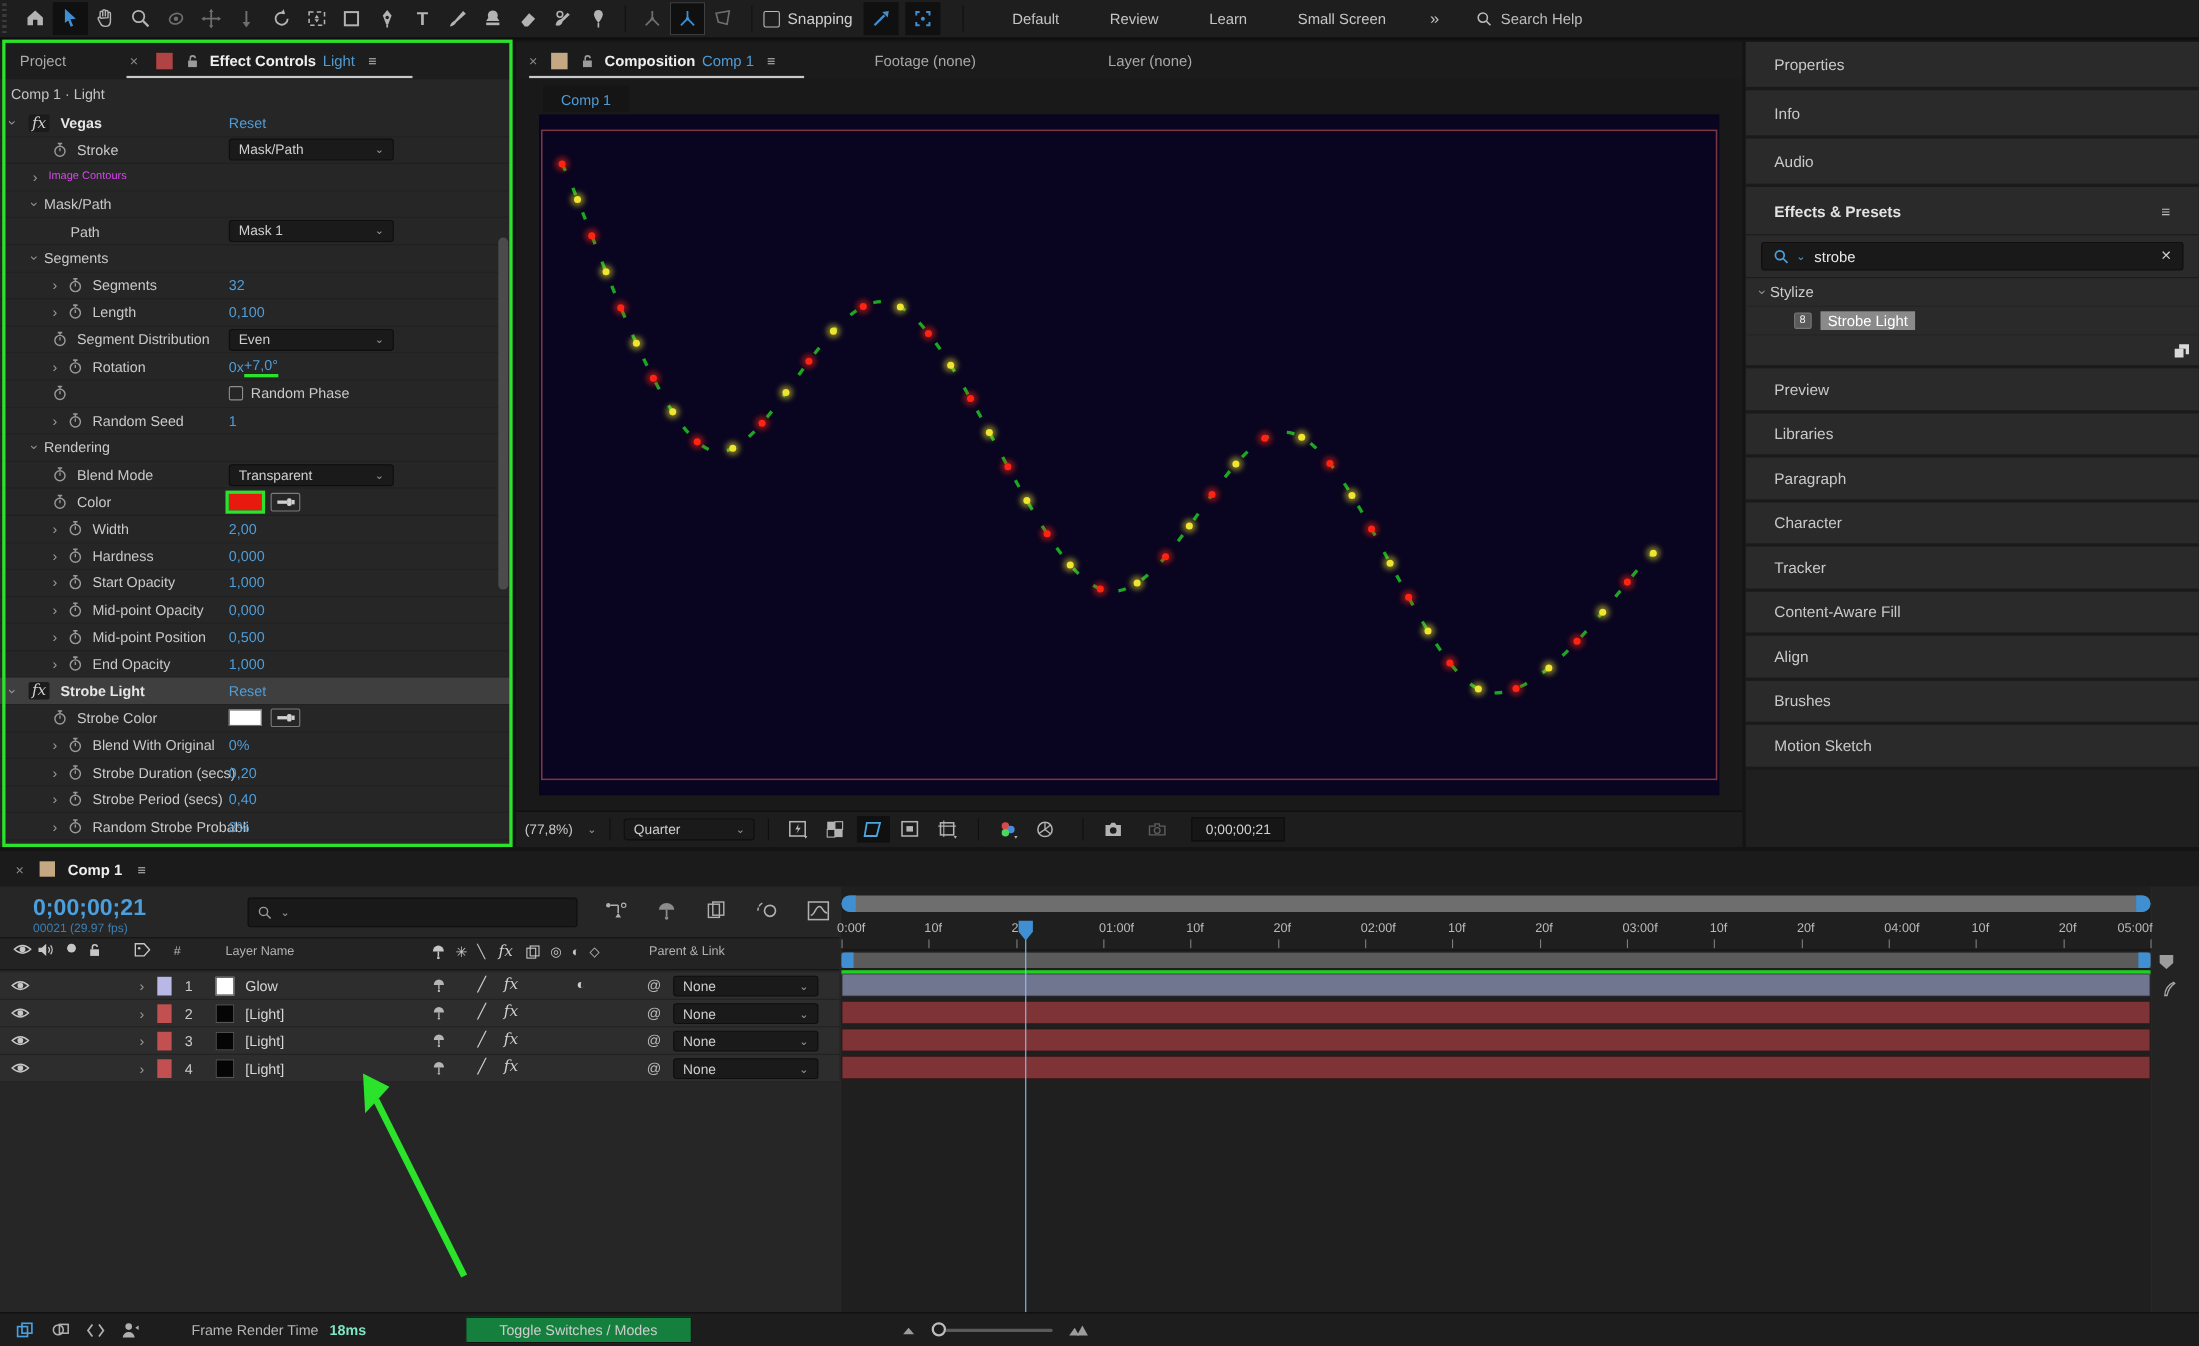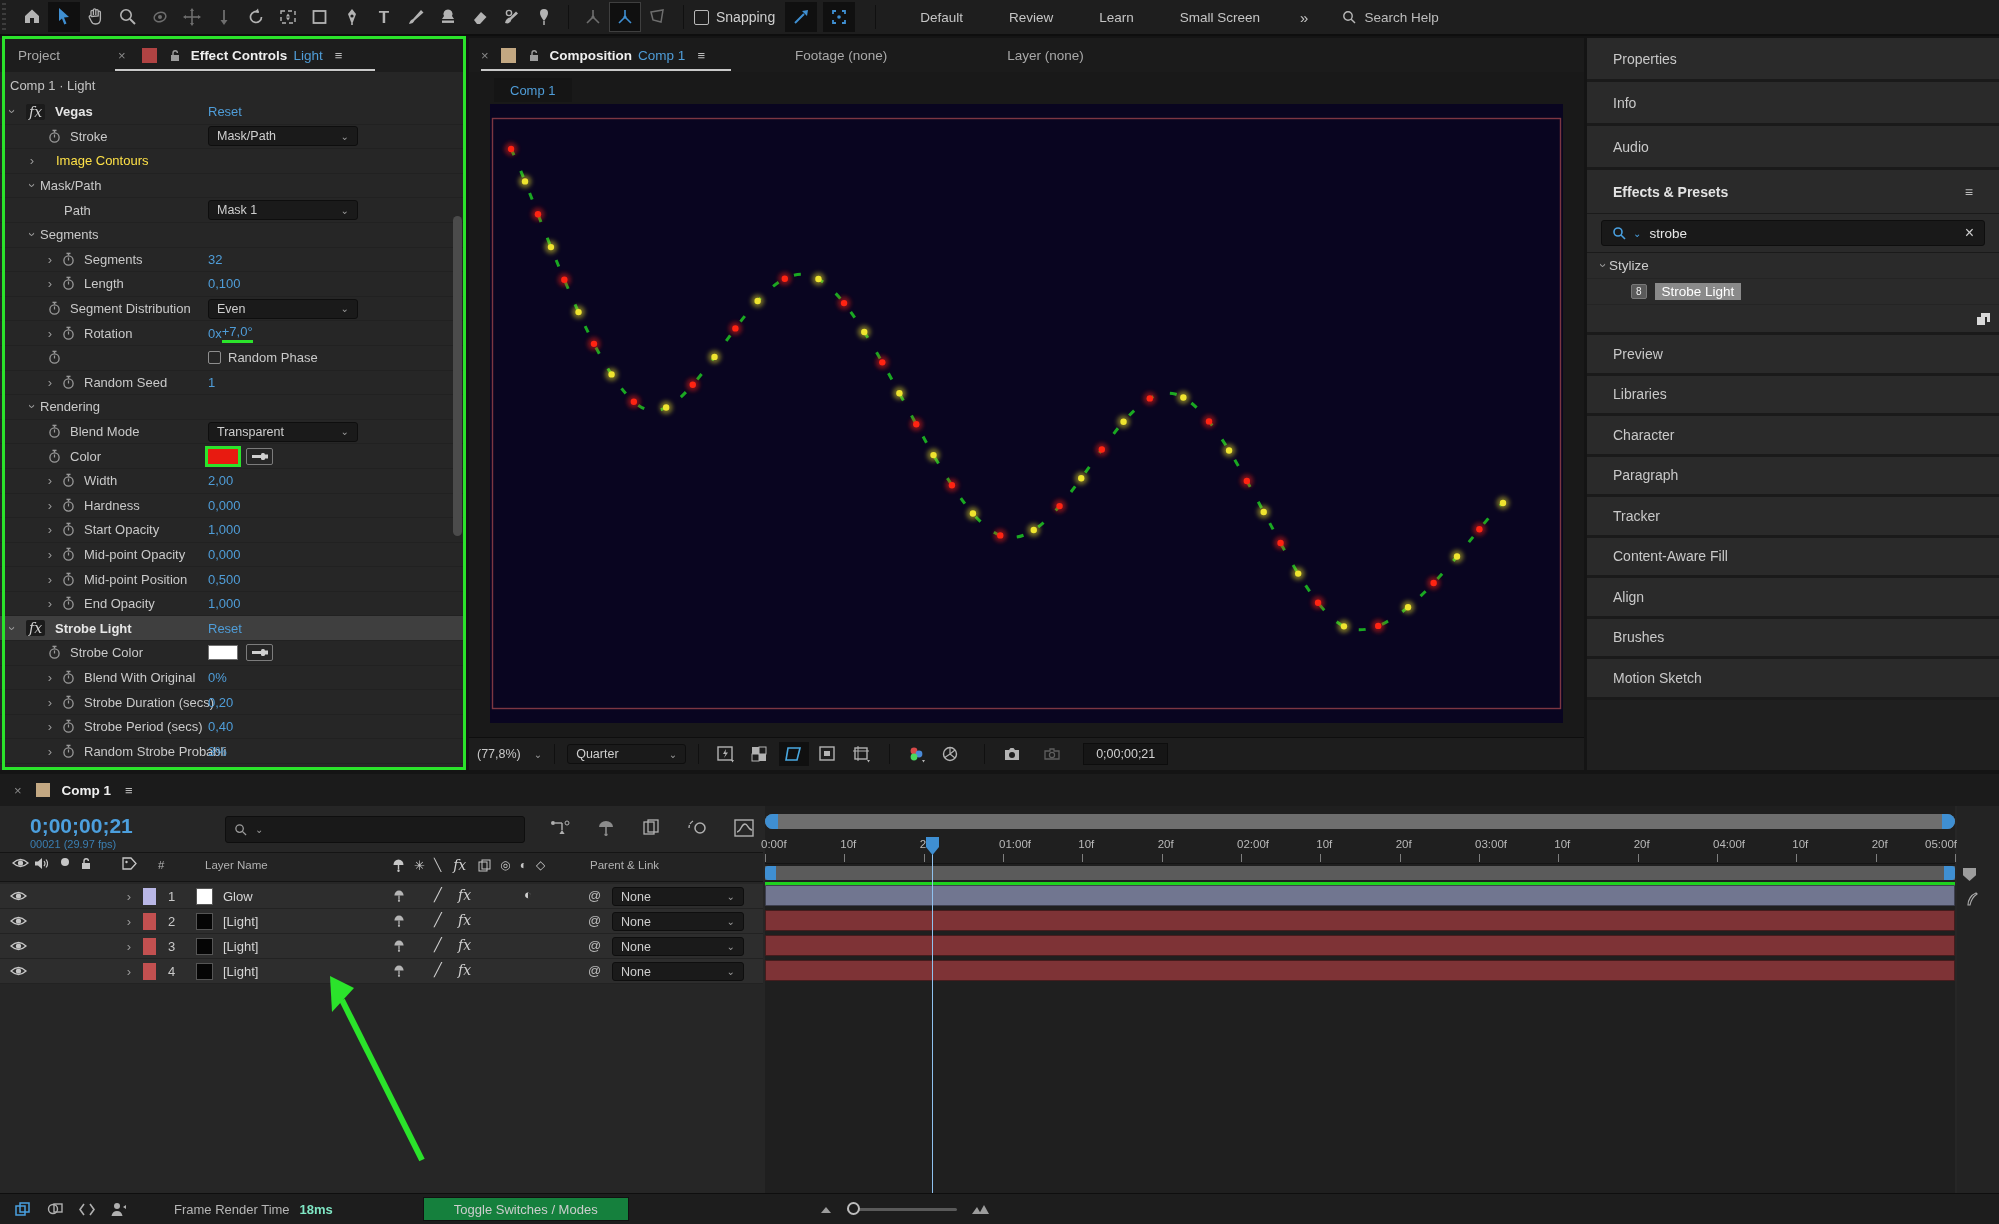--- a/index.html
+++ b/index.html
@@ -222,21 +222,21 @@
           <span style="margin-left: 9px; font-size: 13px; color: rgb(201, 201, 201);">Stroke</span>
           <div style="position: absolute; left: 208px; display: flex; align-items: center;">
             <div class="drop" style="width: 150px;">
               <span>Mask/Path</span>
               <span class="chev">⌄</span>
             </div>
           </div>
         </div>
         <div class="row">
           <span class="twirl" style="margin-left: 26px;">›</span>
-          <span style="margin-left: 18px; font-size: 13px; color: #fde047;">Image Contours</span>
+          <span style="margin-left: 6px; font-size: 10px; color: #d946ef;">Image Contours</span>
         </div>
         <div class="row">
           <span class="twirl open" style="margin-left: 26px;">›</span>
           <span style="margin-left: 2px; font-size: 13px; color: rgb(201, 201, 201);">Mask/Path</span>
         </div>
         <div class="row">
           <span style="margin-left: 64px; font-size: 13px; color: rgb(201, 201, 201);">Path</span>
           <div style="position: absolute; left: 208px; display: flex; align-items: center;">
             <div class="drop" style="width: 150px;">
               <span>Mask 1</span>
@@ -812,24 +812,24 @@
           <path d="M5 1 H14 V10 H11 V5 H5 Z" fill="#d9d9d9"></path>
         </svg>
       </div>
       <div class="rp-row" style="height: 40.5px;">
         <span>Preview</span>
       </div>
       <div class="rp-row" style="height: 40.5px;">
         <span>Libraries</span>
       </div>
       <div class="rp-row" style="height: 40.5px;">
+        <span>Paragraph</span>
+      </div>
+      <div class="rp-row" style="height: 40.5px;">
         <span>Character</span>
-      </div>
-      <div class="rp-row" style="height: 40.5px;">
-        <span>Paragraph</span>
       </div>
       <div class="rp-row" style="height: 40.5px;">
         <span>Tracker</span>
       </div>
       <div class="rp-row" style="height: 40.5px;">
         <span>Content-Aware Fill</span>
       </div>
       <div class="rp-row" style="height: 40.5px;">
         <span>Align</span>
       </div>

